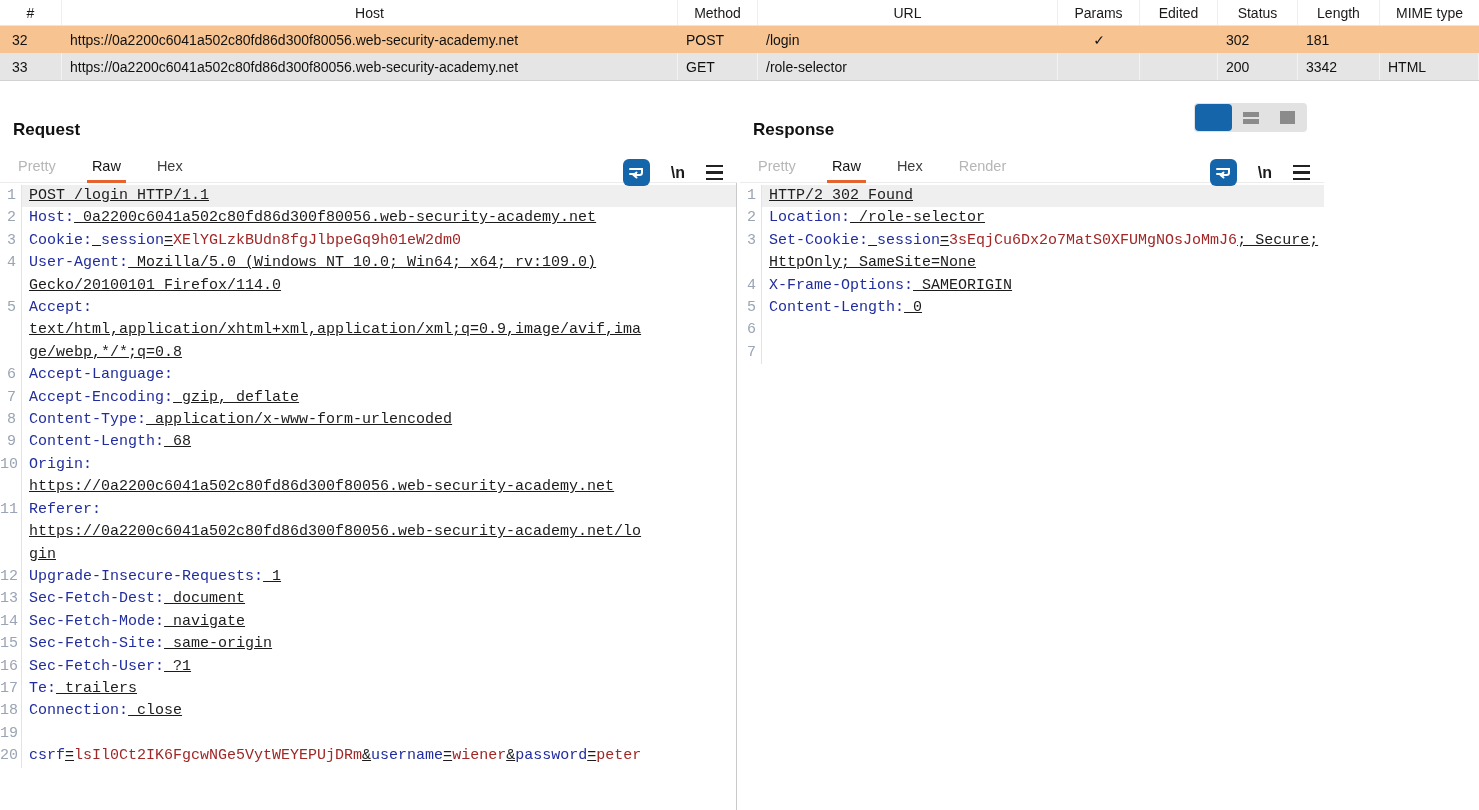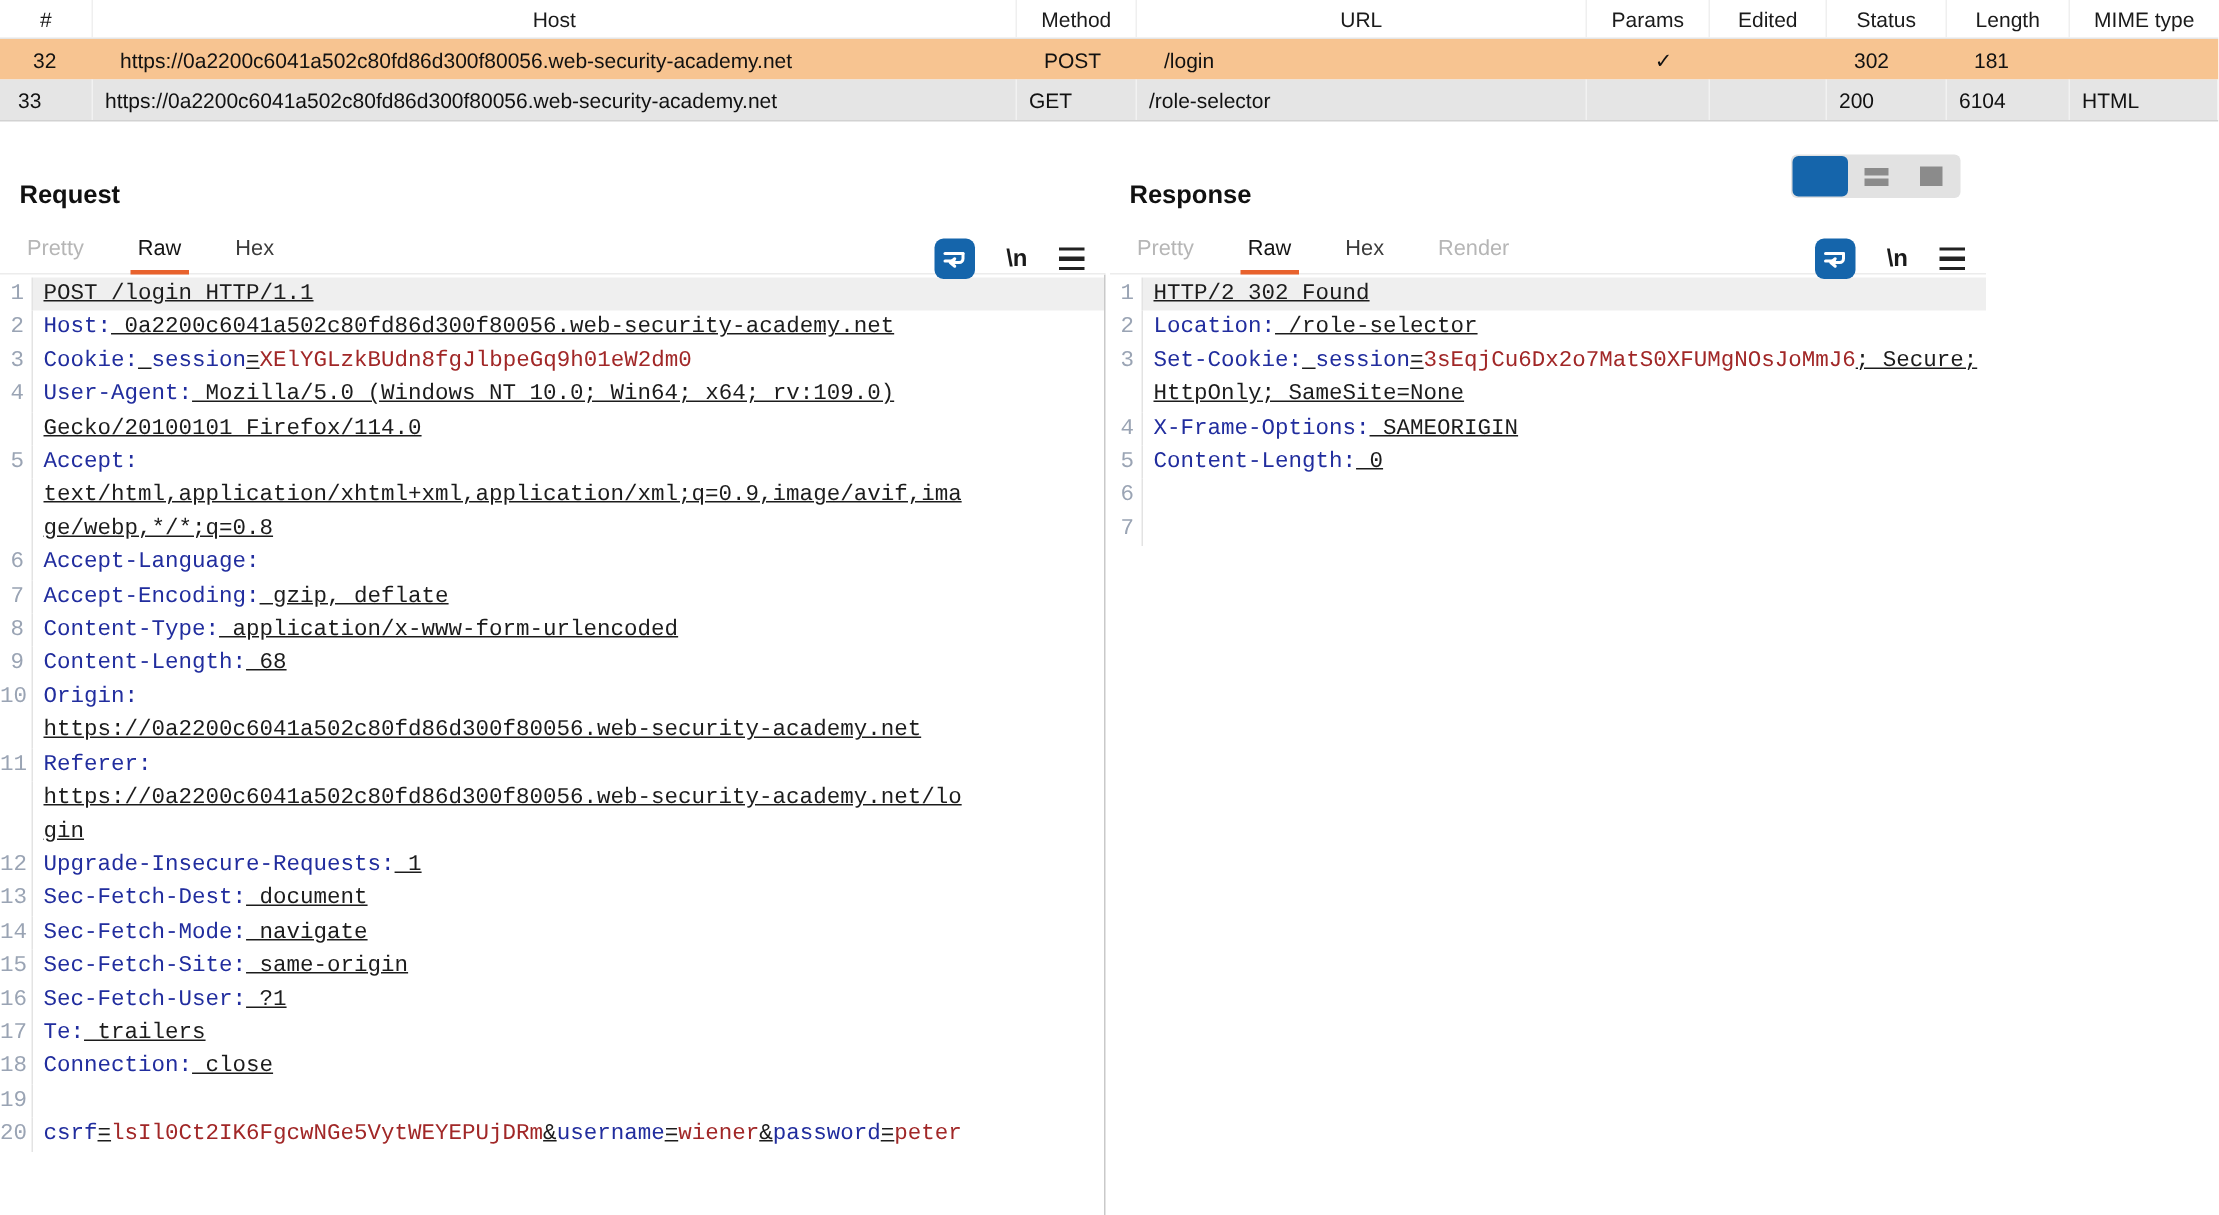--- a/index.html
+++ b/index.html
@@ -80,40 +80,40 @@
       <div class="hcell">Host</div>
       <div class="hcell">Method</div>
       <div class="hcell">URL</div>
       <div class="hcell">Params</div>
       <div class="hcell">Edited</div>
       <div class="hcell">Status</div>
       <div class="hcell">Length</div>
       <div class="hcell">MIME type</div>
     </div>
   <div id="tbody">
-      <div class="hrow trow sel" style="grid-template-columns: 62px 616px 80px 300px 82px 78px 80px 82px 99px; padding-left: 10px;">
+      <div class="hrow trow sel" style="grid-template-columns: 62px 616px 80px 300px 82px 78px 80px 82px 99px;">
         <div class="tcell aleft num">32</div>
         <div class="tcell aleft">https://0a2200c6041a502c80fd86d300f80056.web-security-academy.net</div>
         <div class="tcell aleft">POST</div>
         <div class="tcell aleft">/login</div>
         <div class="tcell acenter acenter">✓</div>
         <div class="tcell acenter acenter"></div>
         <div class="tcell aleft">302</div>
         <div class="tcell aleft">181</div>
         <div class="tcell aleft"></div>
       </div>
       <div class="hrow trow" style="grid-template-columns: 62px 616px 80px 300px 82px 78px 80px 82px 99px;">
         <div class="tcell aleft num">33</div>
         <div class="tcell aleft">https://0a2200c6041a502c80fd86d300f80056.web-security-academy.net</div>
         <div class="tcell aleft">GET</div>
         <div class="tcell aleft">/role-selector</div>
         <div class="tcell acenter acenter"></div>
         <div class="tcell acenter acenter"></div>
         <div class="tcell aleft">200</div>
-        <div class="tcell aleft">6104</div>
+        <div class="tcell aleft">3342</div>
         <div class="tcell aleft">HTML</div>
       </div>
     </div>
 </div>
 
 <div class="main">
 
   <div class="panel left">
     <div class="panel-title">Request</div>
     <div class="tabs" id="req-tabs">

